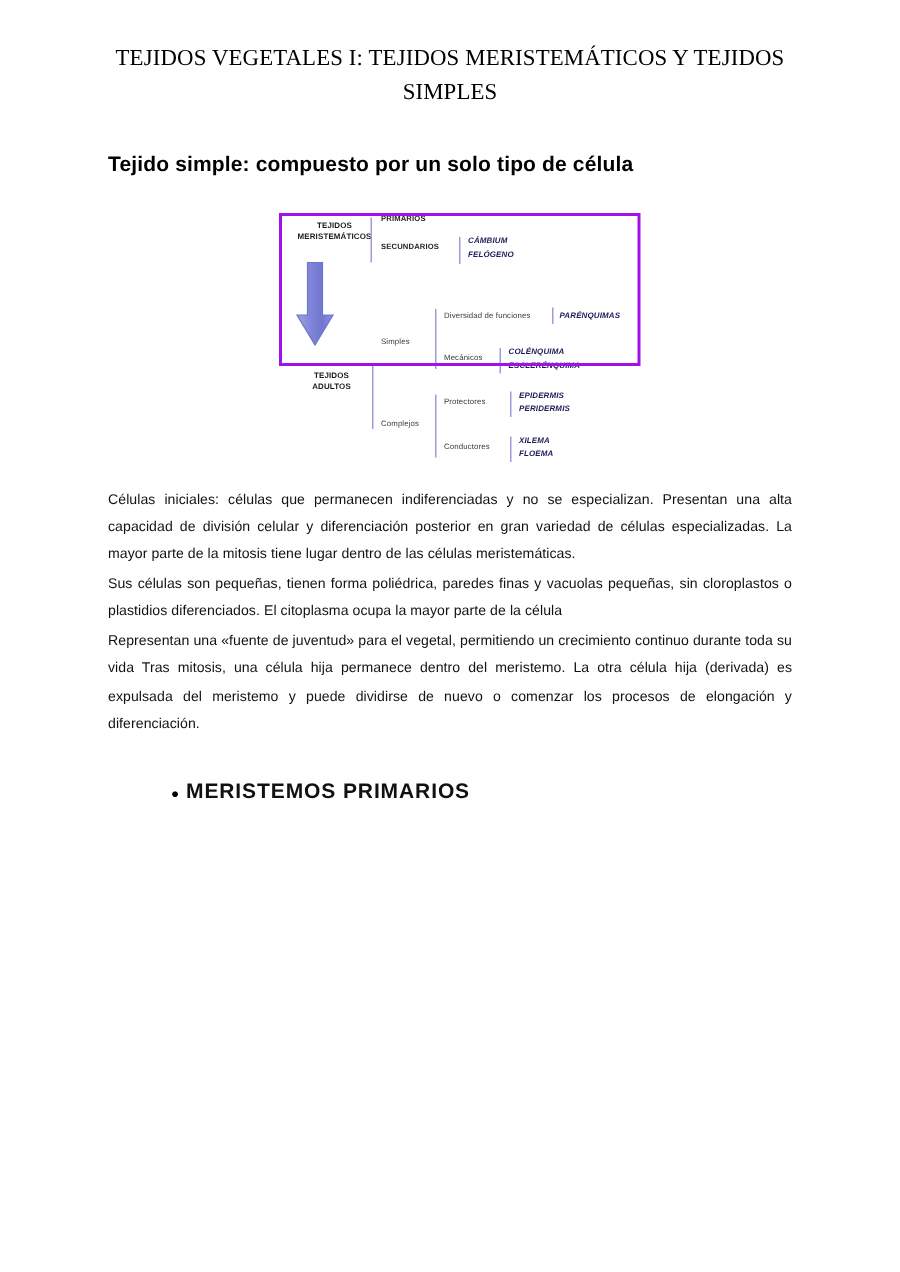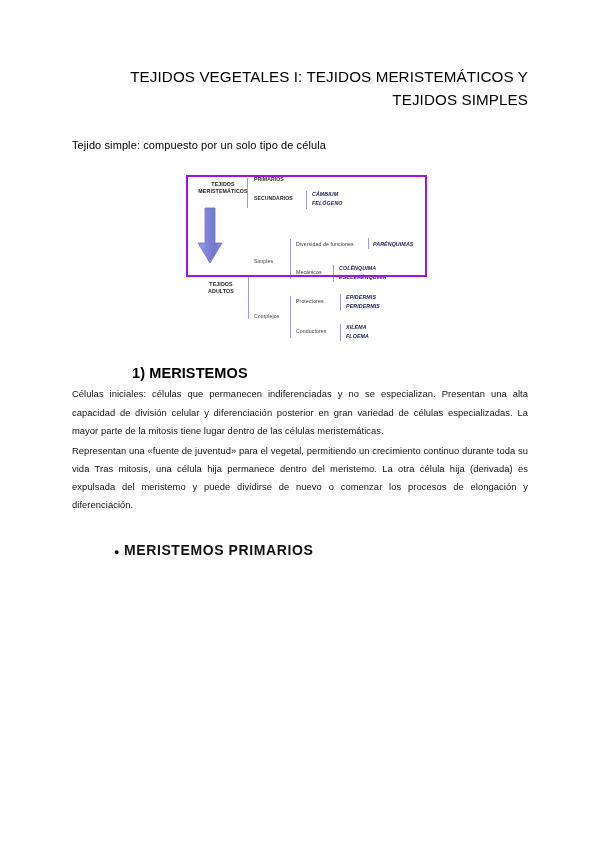--- a/index.html
+++ b/index.html
@@ -27,37 +27,37 @@
   .content {
     position: absolute;
     left: 72px;
     top: 0;
     width: 456px;
   }
 
   
   .doc-title {
     margin: 0;
-    padding-top: 66px;
+    padding-top: 28px;
     font-size: 15.2px;
     font-weight: normal;
     line-height: 1.5;
-    text-align: right;
-    letter-spacing: 0.1px;
-    font-family: Liberation Sans, sans-serif;
+    text-align: center;
+    letter-spacing: 0.1px;
+    font-family: Liberation Serif, serif;
   }
 
   
   .intro-line {
     margin: 0;
     padding-top: 25px;
-    font-size: 11px;
+    font-size: 14px;
     line-height: 1.5;
     text-align: left;
-    font-weight: 400;
+    font-weight: 700;
     letter-spacing: 0.1px;
   }
 
   
   .figure-wrap {
     position: relative;
     margin-top: 12px;
     height: 190px;
     width: 456px;
   }
@@ -236,23 +236,23 @@
         <div class="d-label leaf" style="left:176px; top:138px;">PERIDERMIS</div>
 
         <div class="d-label mid" style="left:126px; top:163px;">Conductores</div>
         <div class="vline" style="left:170px; top:159px; height:17px;"></div>
         <div class="d-label leaf" style="left:176px; top:159px;">XILEMA</div>
         <div class="d-label leaf" style="left:176px; top:168px;">FLOEMA</div>
 
       </div>
     </div>
 
-    <h2 class="section-heading">1) MERISTEMOS</h2>
 
     <p class="para tight">Células iniciales: células que permanecen indiferenciadas y no se especializan. Presentan una alta capacidad de división celular y diferenciación posterior en gran variedad de células especializadas. La mayor parte de la mitosis tiene lugar dentro de las células meristemáticas.</p>
+    <p class="para tight">Sus células son pequeñas, tienen forma poliédrica, paredes finas y vacuolas pequeñas, sin cloroplastos o plastidios diferenciados.  El citoplasma ocupa la mayor parte de la célula</p>
     <p class="para tight">Representan una «fuente de juventud» para el vegetal, permitiendo un crecimiento continuo durante toda su vida  Tras mitosis, una célula hija permanece dentro del meristemo.  La otra célula hija (derivada) es expulsada del meristemo y puede dividirse de nuevo o comenzar los procesos de elongación y diferenciación.</p>
 
 
     <div class="bullet-row">
       <span class="bullet-dot">●</span>
       <span class="bullet-text">MERISTEMOS PRIMARIOS</span>
     </div>
 
   </div>
 </div>

